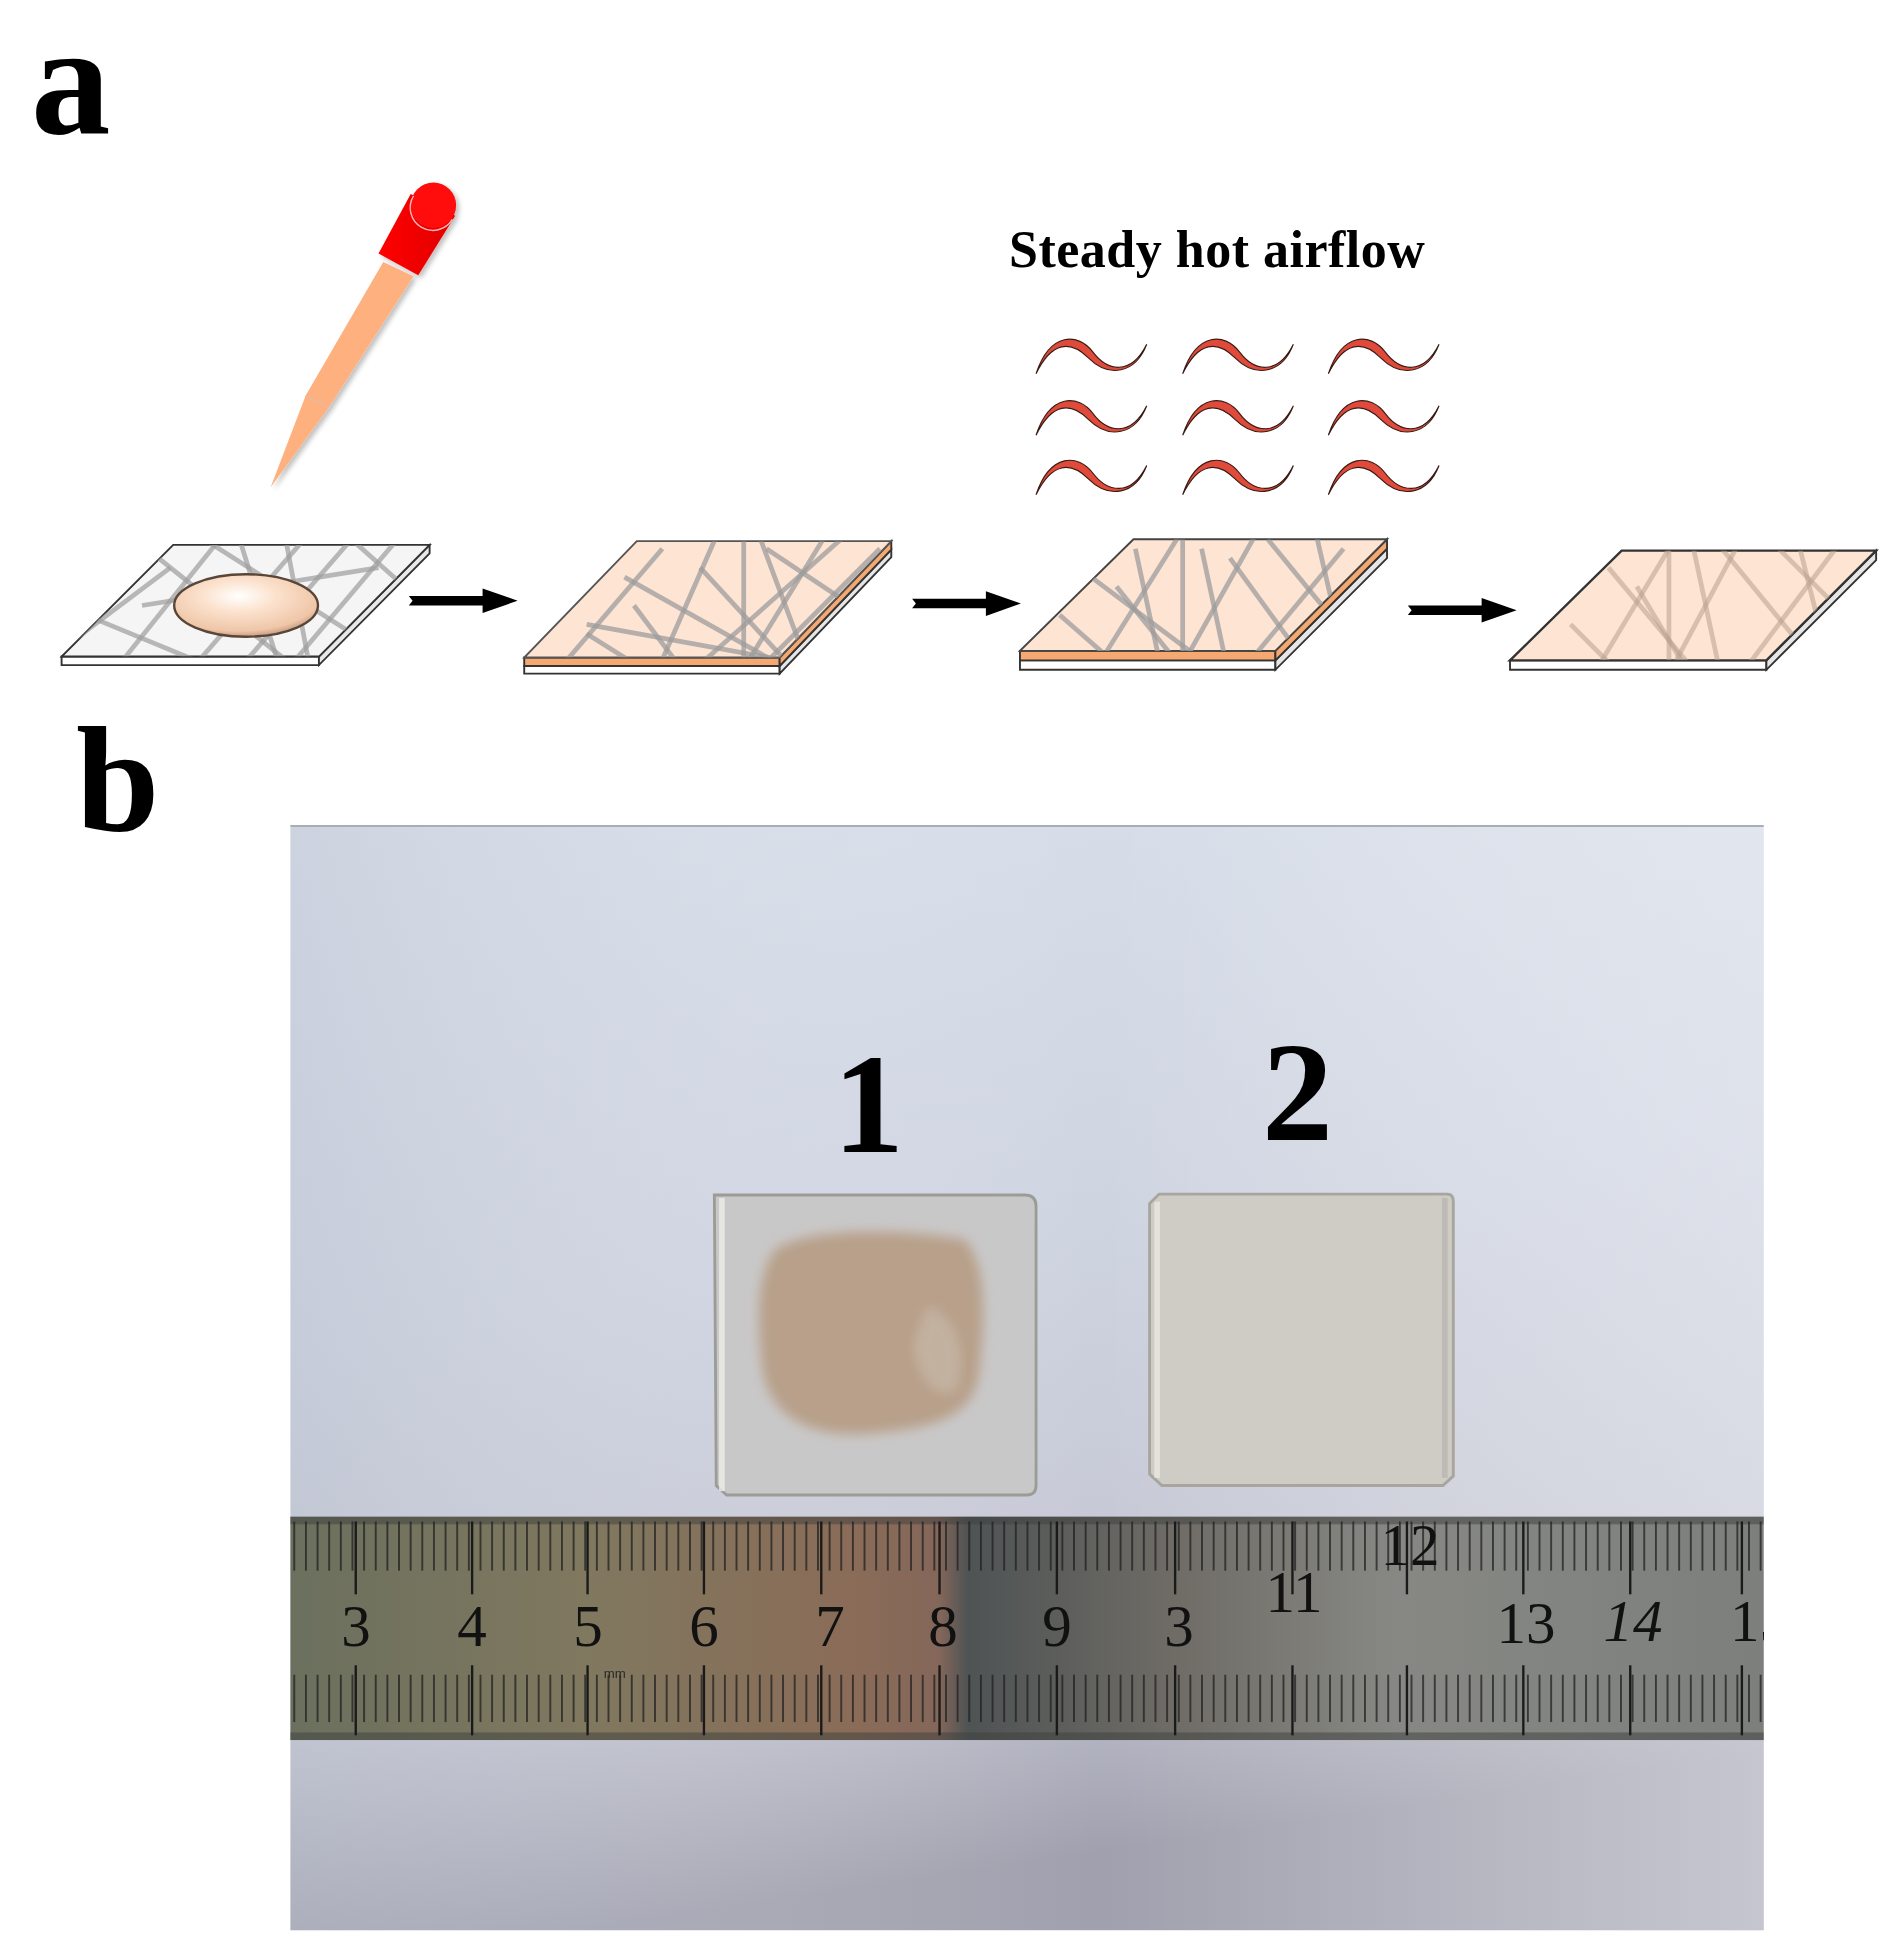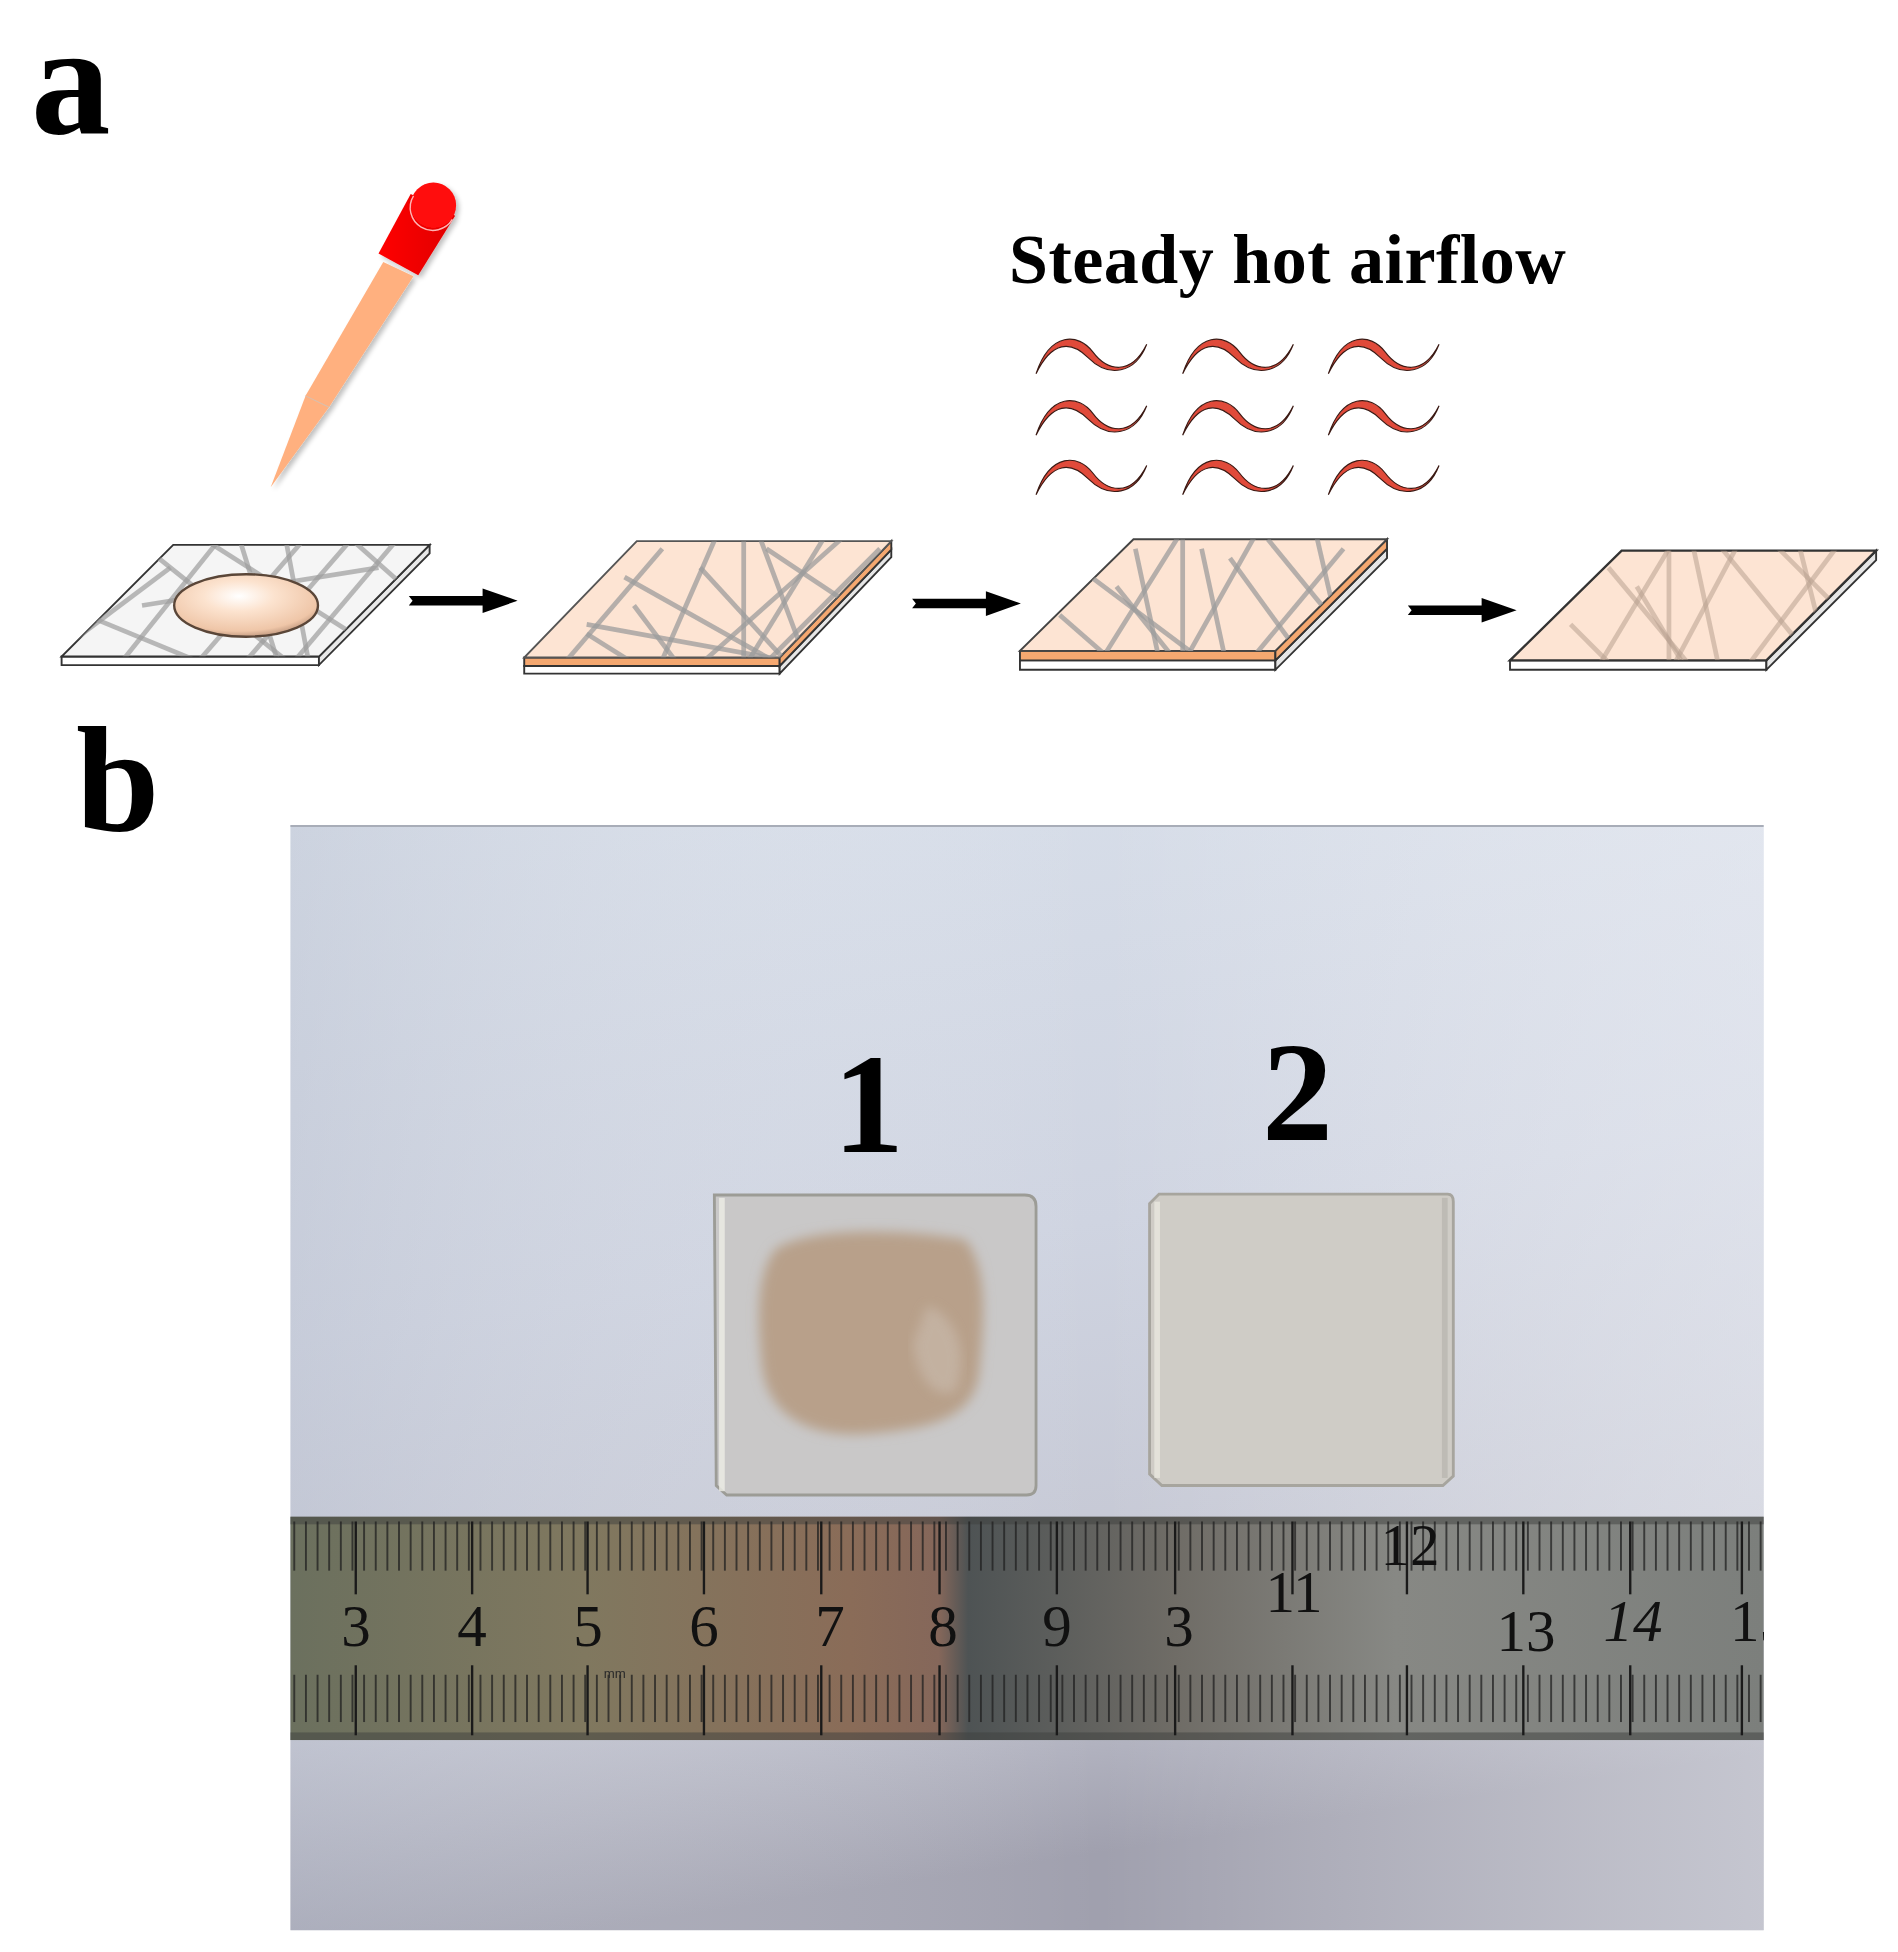--- a/index.html
+++ b/index.html
@@ -1,21 +1,21 @@
 <!DOCTYPE html>
 <html style="font-size:15px"><head>
 <meta charset="utf-8">
 <style>
   html, body { margin: 0; padding: 0; background: #ffffff; }
   body { width: 1898px; height: 1952px; position: relative; overflow: hidden; }
   .serif-bold { font-family: "Liberation Serif", "DejaVu Serif", serif; font-weight: bold; color: #000; }
   .panel-label { position: absolute; line-height: 1; }
   #label-a { left: 31px; top: 0px; font-size: 159px; }
   #label-b { left: 76px; top: 705px; font-size: 150px; }
-  #airflow-title { position: absolute; left: 1009px; top: 220px; font-size: 70px; white-space: nowrap; letter-spacing: 0.5px; }
+  #airflow-title { position: absolute; left: 1009px; top: 220px; font-size: 52px; white-space: nowrap; letter-spacing: 0.5px; }
   svg { position: absolute; left: 0; top: 0; }
   .photo-num { position: absolute; font-size: 142px; line-height: 1; }
   #num-1 { left: 833px; top: 1033px; }
   #num-2 { left: 1262px; top: 1021px; }
   .ruler-num { position: absolute; font-family: "Liberation Serif", serif; font-size: 59px; color: #111; line-height: 1; transform: translateX(-50%); }
 </style>
 </head>
 <body>
 
 <div id="label-a" class="panel-label serif-bold">a</div>
@@ -276,16 +276,16 @@
 <div class="ruler-num" style="left:356px; top:1597px;">3</div>
 <div class="ruler-num" style="left:472px; top:1597px;">4</div>
 <div class="ruler-num" style="left:588px; top:1597px;">5</div>
 <div class="ruler-num" style="left:704px; top:1597px;">6</div>
 <div class="ruler-num" style="left:830px; top:1597px;">7</div>
 <div class="ruler-num" style="left:943px; top:1597px;">8</div>
 <div class="ruler-num" style="left:1057px; top:1597px;">9</div>
 <div class="ruler-num" style="left:1179px; top:1597px;">3</div>
 <div class="ruler-num" style="left:1294px; top:1563px;">11</div>
 <div class="ruler-num" style="left:1410px; top:1516px;">12</div>
-<div class="ruler-num" style="left:1526px; top:1594px;margin-top:8px;">13</div>
+<div class="ruler-num" style="left:1526px; top:1594px;">13</div>
 <div class="ruler-num" style="left:1633px; top:1592px;font-style:italic;">14</div>
 <div class="ruler-num" style="left:1747px; top:1592px; width:34px; overflow:hidden; transform:none; margin-left:-17px;">15</div>
 
 
 </body></html>

